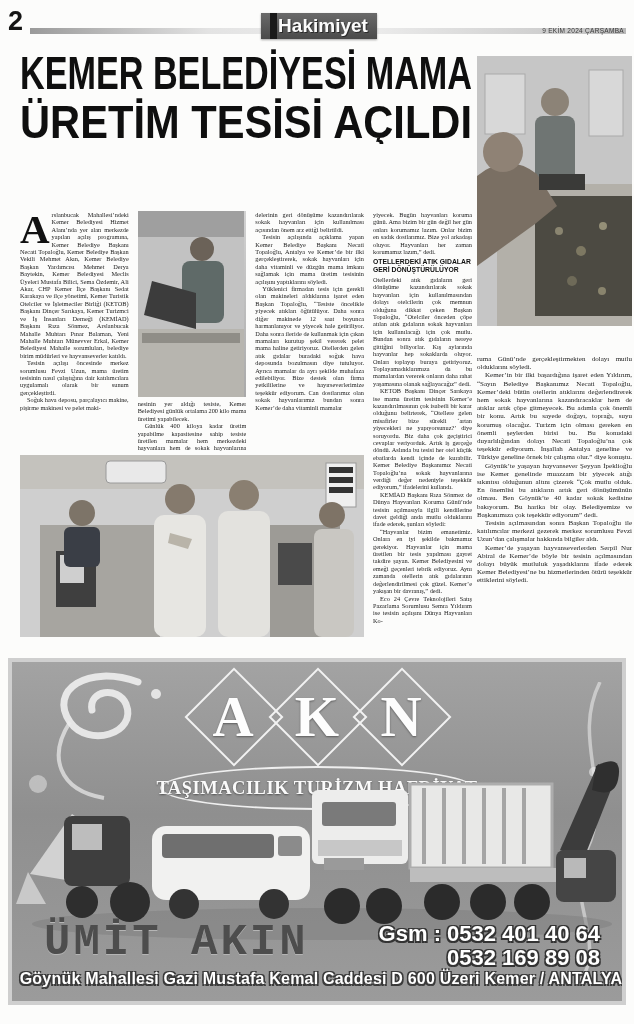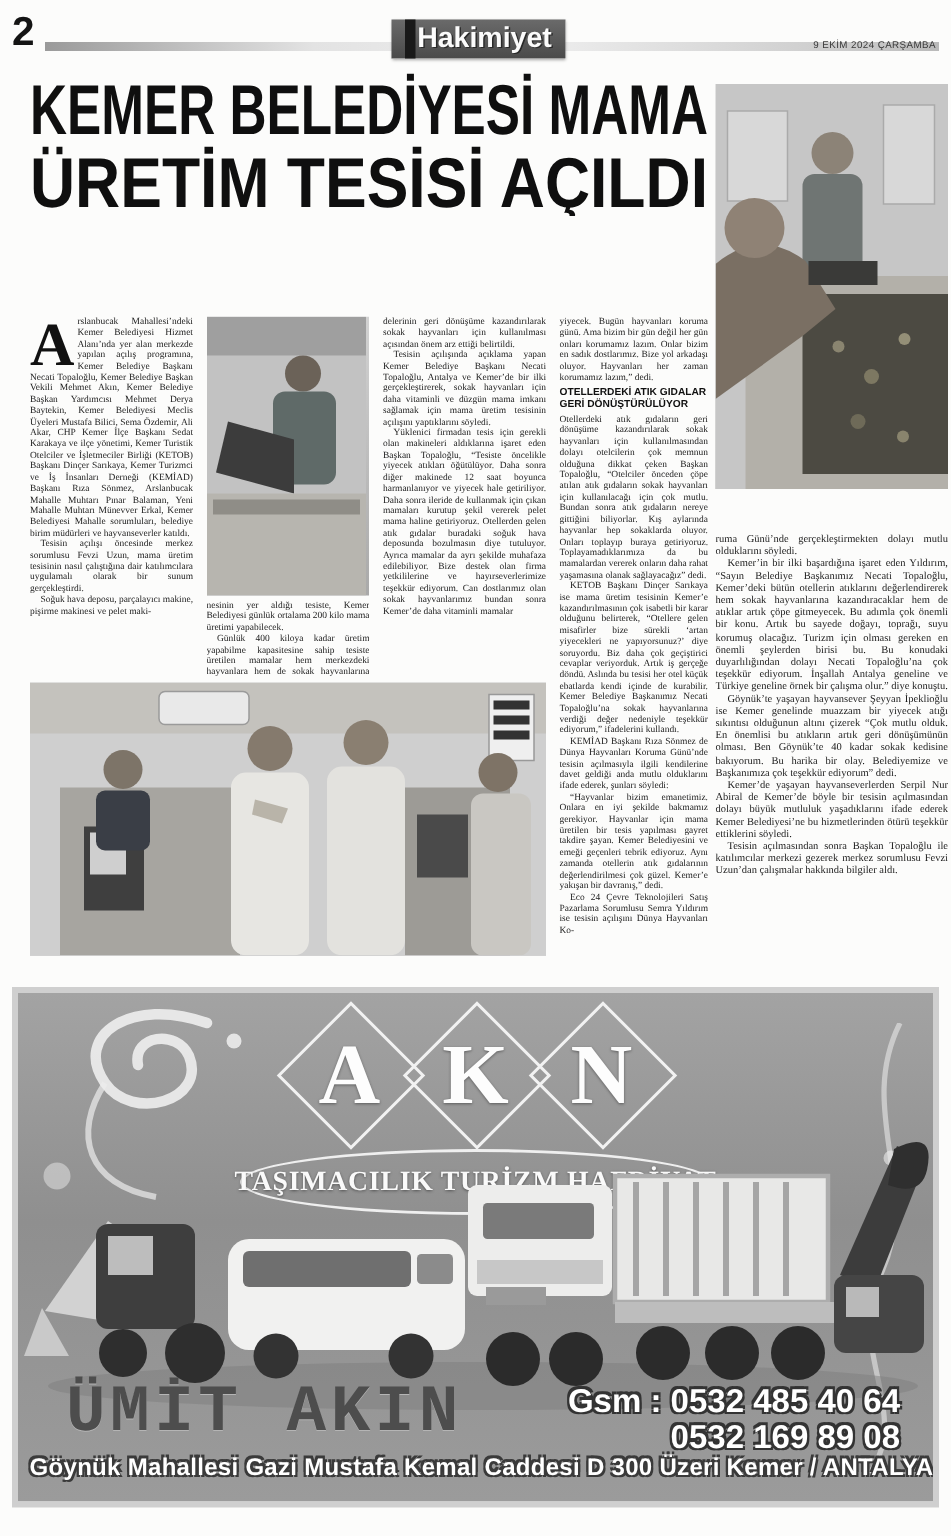--- a/index.html
+++ b/index.html
@@ -120,22 +120,22 @@
       <path d="M0,120 Q30,95 60,118 L80,150 L58,168 L0,210 Z" fill="#7a6f63"></path>
       <rect x="62" y="118" width="46" height="16" rx4="4" fill="#3a3a38"></rect>
       <circle cx="26" cy="96" r="20" fill="#8f8275"></circle>
     </svg>
   </div>
 
   <div class="rail-text">
     <p class="ni">ruma Günü’nde gerçekleştirmekten dolayı mutlu olduklarını söyledi.</p>
     <p>Kemer’in bir ilki başardığına işaret eden Yıldırım, “Sayın Belediye Başkanımız Necati Topaloğlu, Kemer’deki bütün otellerin atıklarını değerlendirerek hem sokak hayvanlarına kazandıracaklar hem de atıklar artık çöpe gitmeyecek. Bu adımla çok önemli bir konu. Artık bu sayede doğayı, toprağı, suyu korumuş olacağız. Turizm için olması gereken en önemli şeylerden birisi bu. Bu konudaki duyarlılığından dolayı Necati Topaloğlu’na çok teşekkür ediyorum. İnşallah Antalya geneline ve Türkiye geneline örnek bir çalışma olur.” diye konuştu.</p>
     <p>Göynük’te yaşayan hayvansever Şeyyan İpeklioğlu ise Kemer genelinde muazzam bir yiyecek atığı sıkıntısı olduğunun altını çizerek “Çok mutlu olduk. En önemlisi bu atıkların artık geri dönüşümünün olması. Ben Göynük’te 40 kadar sokak kedisine bakıyorum. Bu harika bir olay. Belediyemize ve Başkanımıza çok teşekkür ediyorum” dedi.</p>
+    <p>Tesisin açılmasından sonra Başkan Topaloğlu ile katılımcılar merkezi gezerek merkez sorumlusu Fevzi Uzun’dan çalışmalar hakkında bilgiler aldı.</p>
     <p>Kemer’de yaşayan hayvanseverlerden Serpil Nur Abiral de Kemer’de böyle bir tesisin açılmasından dolayı büyük mutluluk yaşadıklarını ifade ederek Kemer Belediyesi’ne bu hizmetlerinden ötürü teşekkür ettiklerini söyledi.</p>
-    <p>Tesisin açılmasından sonra Başkan Topaloğlu ile katılımcılar merkezi gezerek merkez sorumlusu Fevzi Uzun’dan çalışmalar hakkında bilgiler aldı.</p>
   </div>
 
   <div class="main">
     <div class="left3">
       <div class="cols3">
         <div class="col">
           <p class="ni"><span class="dropcap">A</span><span>rslanbucak Mahallesi’ndeki Kemer Belediyesi Hizmet Alanı’nda yer alan merkezde yapılan açılış programına, Kemer Belediye Başkanı Necati Topaloğlu, Kemer Belediye Başkan Vekili Mehmet Akın, Kemer Belediye Başkan Yardımcısı Mehmet Derya Baytekin, Kemer Belediyesi Meclis Üyeleri Mustafa Bilici, Sema Özdemir, Ali Akar, CHP Kemer İlçe Başkanı Sedat Karakaya ve ilçe yönetimi, Kemer Turistik Otelciler ve İşletmeciler Birliği (KETOB) Başkanı Dinçer Sarıkaya, Kemer Turizmci ve İş İnsanları Derneği (KEMİAD) Başkanı Rıza Sönmez, Arslanbucak Mahalle Muhtarı Pınar Balaman, Yeni Mahalle Muhtarı Münevver Erkal, Kemer Belediyesi Mahalle sorumluları, belediye birim müdürleri ve hayvanseverler katıldı.</span></p>
           <p>Tesisin açılışı öncesinde merkez sorumlusu Fevzi Uzun, mama üretim tesisinin nasıl çalıştığına dair katılımcılara uygulamalı olarak bir sunum gerçekleştirdi.</p>
           <p>Soğuk hava deposu, parçalayıcı makine, pişirme makinesi ve pelet maki-</p>
         </div>
@@ -273,19 +273,19 @@
       <circle cx="520" cy="148" r="18" fill="#2b2b2b"></circle>
 
       <path d="M548,96 L586,10 L606,18 L572,104 Z" fill="#3c3c3c"></path>
       <path d="M584,12 q28,-14 22,14 q-4,18 -26,10 Z" fill="#2f2f2f"></path>
       <rect x="544" y="96" width="60" height="52" rx="8" fill="#454545"></rect>
       <rect x="552" y="104" width="22" height="20" fill="#b9b9b9"></rect>
     </svg>
 
     <div class="ad-owner">ÜMİT AKIN</div>
     <div class="ad-phones">
-      <div>Gsm : 0532 485 40 64</div>
+      <div>Gsm : 0532 401 40 64</div>
       <div>0532 169 89 08</div>
     </div>
-    <div class="ad-address">Göynük Mahallesi Gazi Mustafa Kemal Caddesi D 300 Üzeri Kemer / ANTALYA</div>
+    <div class="ad-address">Göynük Mahallesi Gazi Mustafa Kemal Caddesi D 600 Üzeri Kemer / ANTALYA</div>
   </div>
 
 </div>
 
 </body></html>

